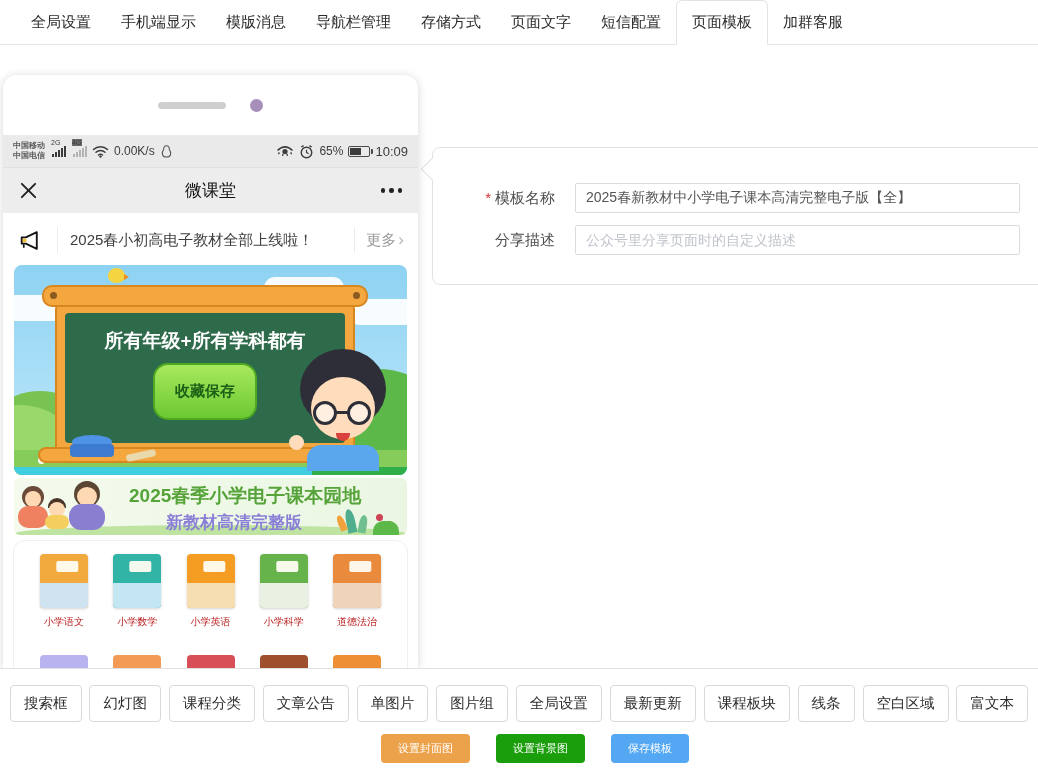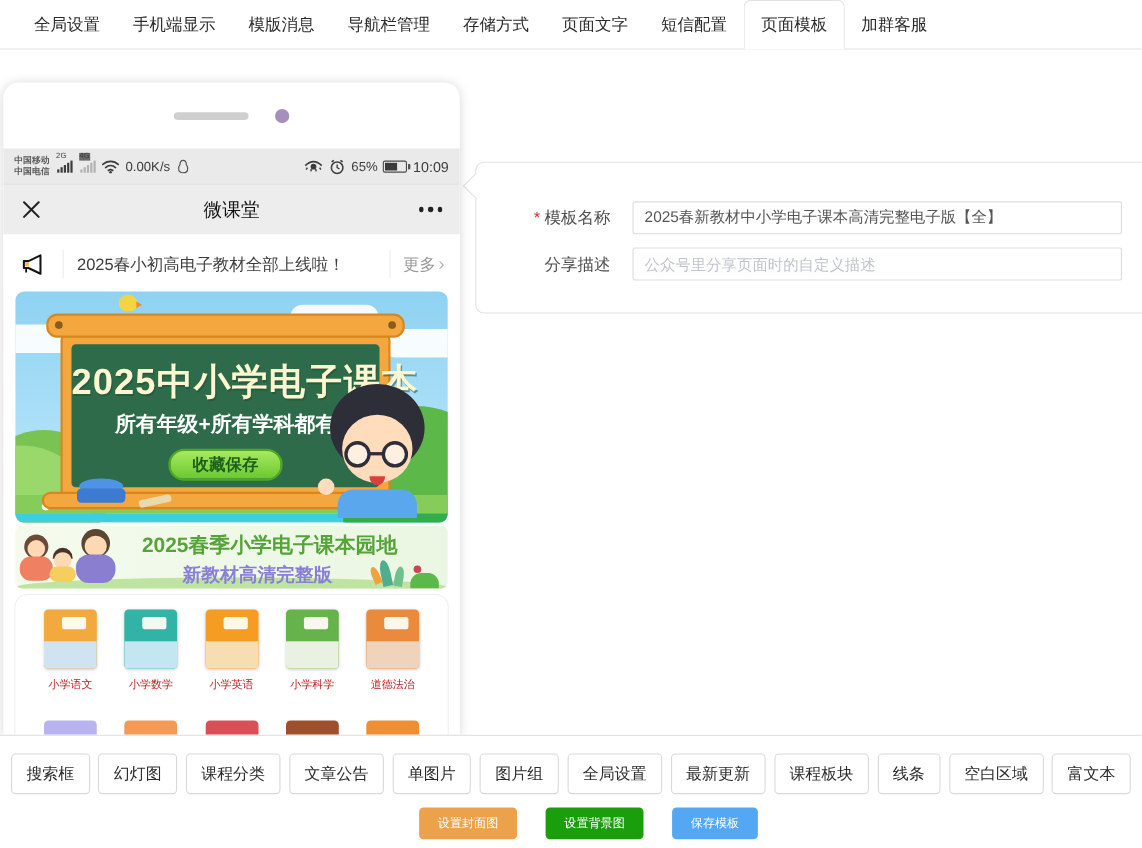--- a/index.html
+++ b/index.html
@@ -70,21 +70,21 @@
   .rail { position:absolute; left:28px; top:20px; width:326px; height:22px; background:#f3a73e;
     border:2px solid #d8871f; border-radius:10px; z-index:2;}
   .rail .screw { position:absolute; top:5px; width:7px; height:7px; border-radius:50%; background:#8a5a1e; }
   .board-frame { position:absolute; left:41px; top:38px; width:300px; height:150px;
     background:#f3a73e; border:2px solid #d8871f; border-radius:6px; z-index:1; }
   .board-inner { position:absolute; left:8px; top:8px; right:8px; bottom:8px;
     background:#2e6b4b; border-radius:4px; text-align:center; padding-top:12px; }
   .board-title { font-size:33px; font-weight:700; color:#fdf6d0; letter-spacing:1px;
     text-shadow:1px 2px 0 rgba(34,78,52,.55); white-space:nowrap; }
   .board-sub { font-size:19px; font-weight:700; color:#ffffff; margin-top:3px; white-space:nowrap;}
-  .board-btn { display:inline-block; margin-top:9px; padding:3px 20px; font-size:15px; font-weight:700;
+  .board-btn { display:inline-block; margin-top:9px; padding:17px 20px; font-size:15px; font-weight:700;
     color:#1d6018; background:linear-gradient(180deg,#a8e95e,#6cc832); border:2px solid #4ea822;
     border-radius:15px; cursor:pointer; }
   .tray { position:absolute; left:24px; top:182px; width:334px; height:16px; background:#f3a73e;
     border:2px solid #d8871f; border-radius:8px; z-index:3; }
   .eraser { position:absolute; left:56px; bottom:16px; width:44px; height:24px; z-index:4; }
   .eraser .top { width:40px; height:14px; margin:0 auto; border-radius:50%; background:#4f93e6; }
   .eraser .base { width:44px; height:13px; margin-top:-5px; border-radius:4px; background:#3d7bd0; }
   .chalk { position:absolute; left:112px; bottom:16px; width:30px; height:7px; background:#ead9ac;
     border-radius:3px; transform:rotate(-12deg); z-index:4; }
   .bird { position:absolute; left:94px; top:3px; width:17px; height:15px; background:#f5d442;
@@ -284,21 +284,20 @@
     <div class="strip"></div>
     <div class="strip-right"></div>
 
     <div class="bird"></div>
     <div class="rail">
       <span class="screw" style="left:6px"></span>
         <span class="screw" style="right:6px"></span>
     </div>
     <div class="board-frame">
       <div class="board-inner">
-        <div class="board-title">2025中小学电子课本</div>
         <div class="board-sub">所有年级+所有学科都有</div>
         <div class="board-btn">收藏保存</div>
       </div>
     </div>
     <div class="tray"></div>
     <div class="eraser">
         <div class="top"></div>
         <div class="base"></div>
       </div>
     <div class="chalk"></div>

